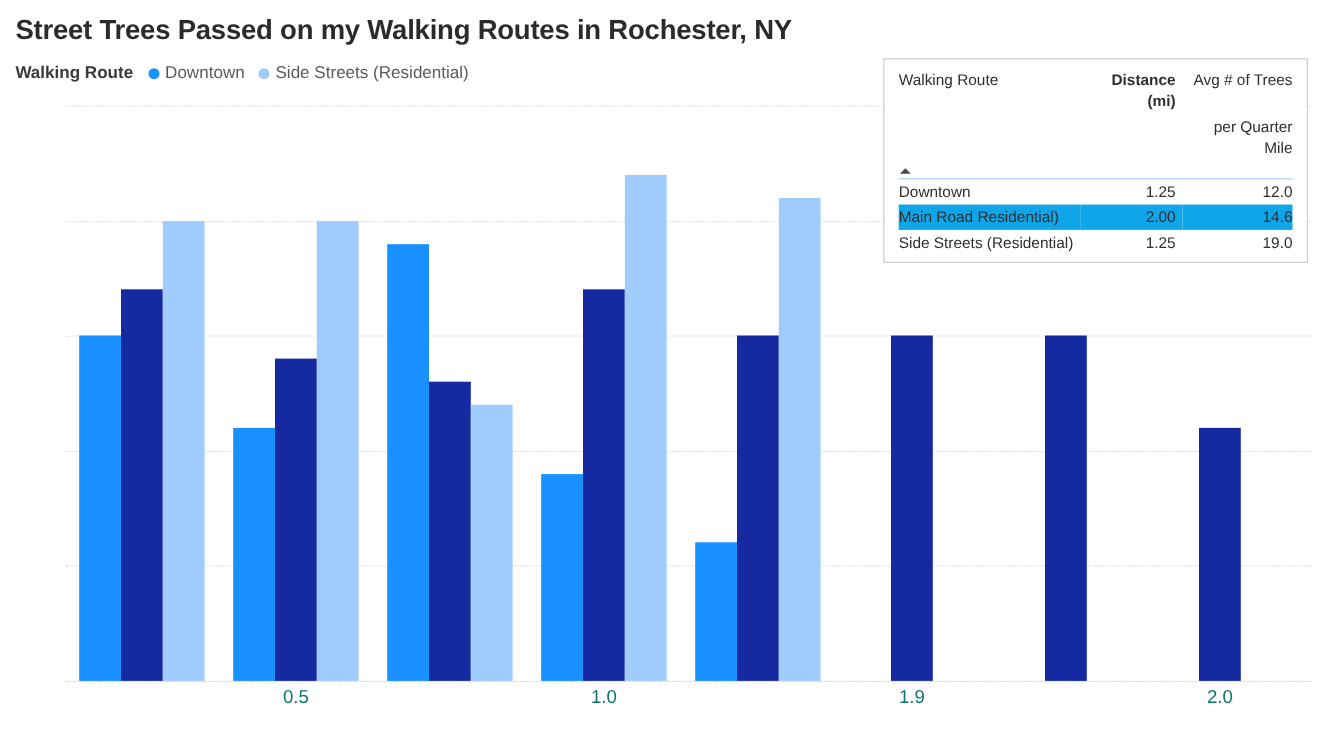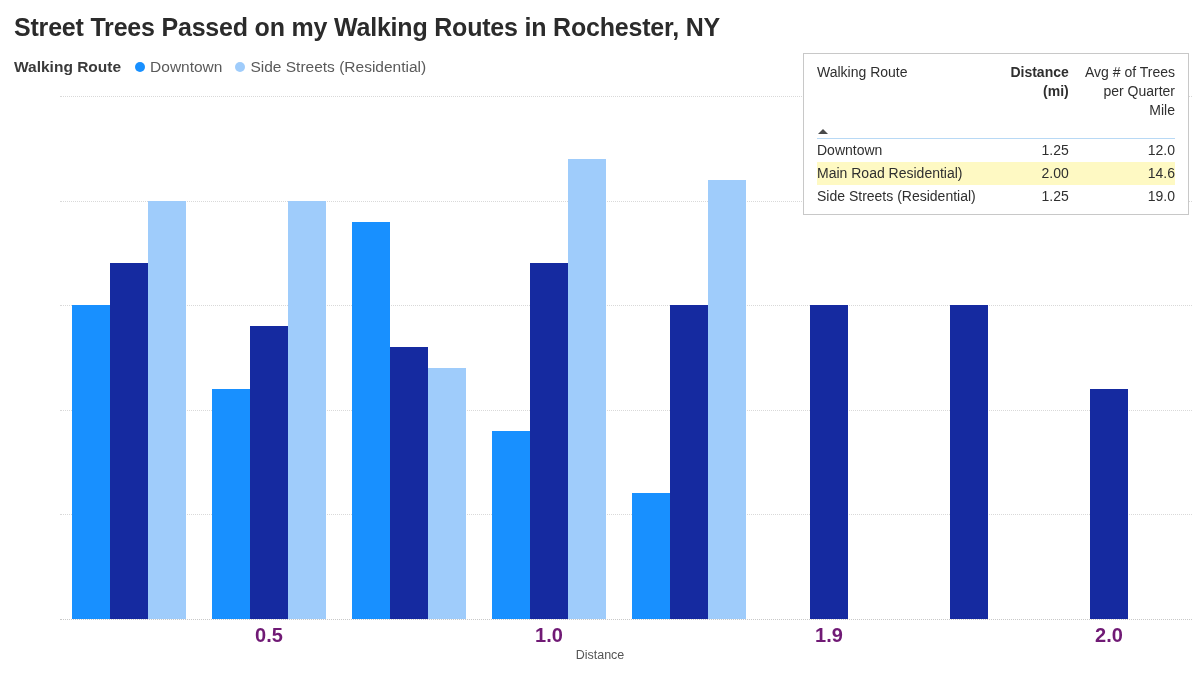--- a/index.html
+++ b/index.html
@@ -91,25 +91,24 @@
   }
 
   .bar {
     position: absolute;
     bottom: 0;
   }
 
   .xtick {
     position: absolute;
     top: 528px;
-    font-size: 20px;
-    color: #701a75;
+    font-size: 17px;
+    color: #0f766e;
     transform: translateX(-50%);
     white-space: nowrap;
-    font-weight: bold;
   }
 
   #xaxis-title {
     position: absolute;
     top: 648px;
     left: 0;
     width: 1200px;
     text-align: center;
     font-size: 12.5px;
     color: #555555;
@@ -135,21 +134,21 @@
   #data-card th {
     font-weight: normal;
     color: #2f2f2f;
     vertical-align: top;
     padding: 0 0 1px 0;
     line-height: 19px;
   }
   #data-card th.col-route   { text-align: left;  width: 46%; }
   #data-card th.col-dist    { text-align: right; width: 26%; padding-right: 6px; font-weight: bold;}
   #data-card th.col-avg     { text-align: right;  width: 28%; padding-left: 8px;}
-  #data-card th.col-avg .avg-l2 { display: block; }
+  #data-card th.col-avg .avg-l2 { display: block; margin-top: 24px; }
 
   #data-card .sort-row td {
     padding: 0;
     height: 14px;
     vertical-align: bottom;
   }
   .sort-caret {
     display: inline-block;
     width: 0; height: 0;
     border-left: 5px solid transparent;
@@ -164,21 +163,21 @@
   }
   #data-card tbody td {
     line-height: 21px;
     padding: 1px 0;
     color: #2f2f2f;
     white-space: nowrap;
   }
   #data-card tbody td.c-route { text-align: left; }
   #data-card tbody td.c-dist  { text-align: right; padding-right: 6px;}
   #data-card tbody td.c-avg   { text-align: right; padding-left: 8px;}
-  #data-card tbody tr.alt td { background: #fef9c3; }
+  #data-card tbody tr.alt td { background: #0ea5e9; }
 </style>
 </head>
 <body>
 
 <div id="chart-title">Street Trees Passed on my Walking Routes in Rochester, NY</div>
 
 <div id="legend">
   <span class="legend-title">Walking Route</span>
 
   <span class="legend-item">
@@ -224,21 +223,20 @@
         <div class="bar" title="Main Road (Residential): 15" style="left: 890px; width: 38px; height: 313.8px; background: rgb(21, 42, 160);"></div>
         <div class="bar" title="Main Road (Residential): 11" style="left: 1030px; width: 38px; height: 230.12px; background: rgb(21, 42, 160);"></div>
       </div>
     <div id="xticks">
         <div class="xtick" style="left: 209px;">0.5</div>
         <div class="xtick" style="left: 489px;">1.0</div>
         <div class="xtick" style="left: 769px;">1.9</div>
         <div class="xtick" style="left: 1049px;">2.0</div>
       </div>
   </div>
-  <div id="xaxis-title">Distance</div>
 </div>
 
 <div id="data-card">
   <table>
     <thead>
       <tr>
         <th class="col-route">Walking Route</th>
         <th class="col-dist">Distance (mi)</th>
         <th class="col-avg">
           <span>Avg # of Trees</span>

